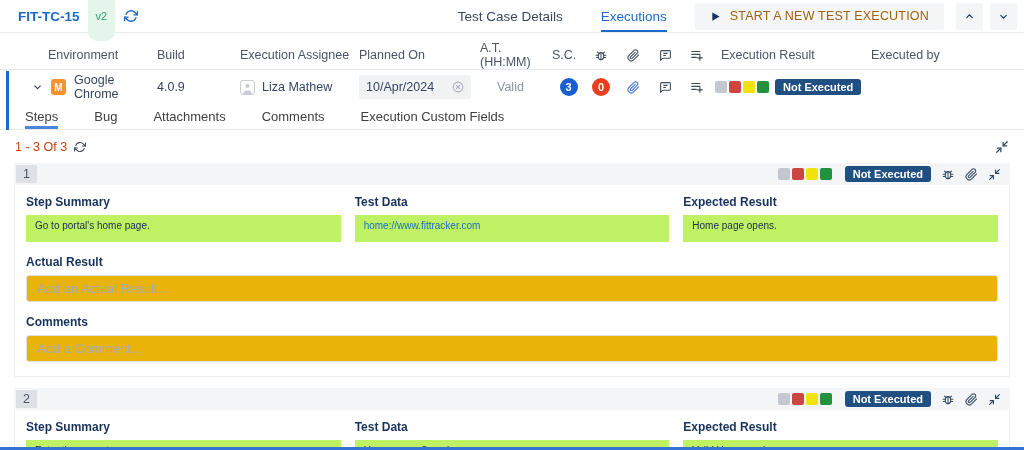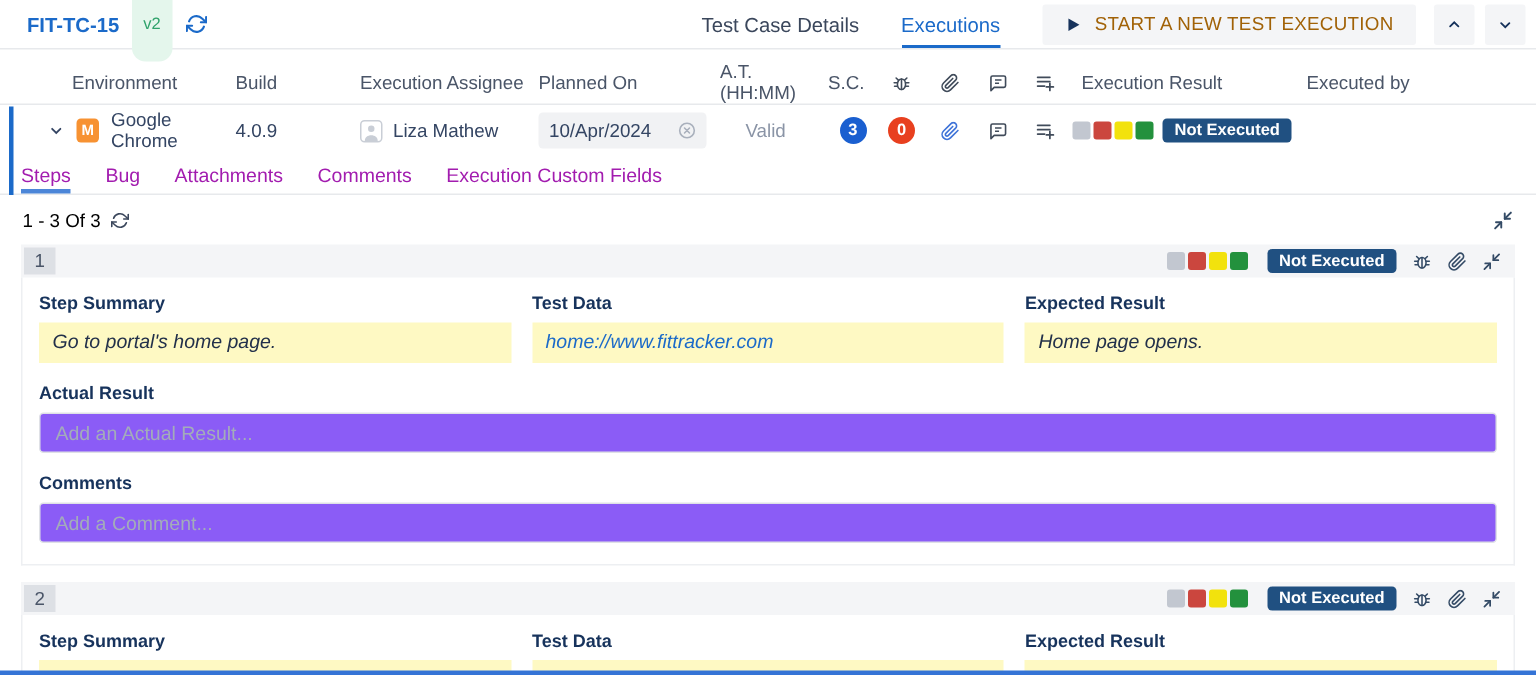--- a/index.html
+++ b/index.html
@@ -4,21 +4,21 @@
 <style>
   * { box-sizing: border-box; }
   body { margin:0; font-family:"Liberation Sans", sans-serif; background:#fff; }
   .page { position:relative; width:1024px; height:450px; background:#fff; overflow:hidden; }
 
   
   .topbar { height:33px; display:flex; align-items:stretch; border-bottom:1px solid #E7E9EC; padding-left:18px; }
   .tc-id { color:#1B6AC9; font-weight:700; font-size:13.5px; align-self:center; }
   .ver { background:#E4F6EC; color:#2FA26B; font-size:11px; padding:19px 8px; border-radius:9px; margin-left:8px; align-self:center; }
   .tb-refresh { color:#1B6AC9; margin-left:9px; align-self:center; display:flex; }
-  .top-tabs { margin-left:auto; display:flex; }
+  .top-tabs { margin-left:auto; display:flex;gap:10px; }
   .top-tab { margin-right:28px; font-size:13.5px; color:#3B475C; display:flex; align-items:center; cursor:default; }
   .top-tab.active { color:#1B6AC9; box-shadow: inset 0 -2px 0 #1B6AC9; }
   .start-btn { align-self:center; display:flex; align-items:center; gap:9px; background:#F4F5F7; color:#a16207; font-size:12.5px; padding:0 15px; height:27px; border:none; border-radius:2px; margin-right:12px; letter-spacing:.2px; }
   .mini-btn { width:27px; height:27px; background:#F4F5F7; border:none; border-radius:2px; margin-right:7px; display:flex; align-items:center; justify-content:center; color:#17335C; align-self:center; padding:0; }
 
   
   .exec-grid { display:grid; grid-template-columns:48px 109px 83px 119px 121px 72px 33px 32px 32px 32px 32px 150px 1fr; align-items:center; }
   .thead { height:37px; padding-top:8px; border-bottom:1px solid #E7E9EC; color:#4A5568; font-size:12.5px; }
   .thead .icol, .trow .icol { display:flex; justify-content:center; }
   .thead .c-exec-res { padding-left:8px; }
@@ -36,47 +36,47 @@
   .cnt-blue { background:#1A5FD0; }
   .cnt-red { background:#E8401F; }
   .cell-result { display:flex; align-items:center; gap:3px; padding-left:2px; }
 
   .sq-group { display:flex; gap:2px; }
   .sq { width:12px; height:12px; border-radius:2px; }
   .sq-sm { width:12px; height:12px; }
   .status-badge { color:#fff; font-size:11px; font-weight:700; padding:2px 8px; border-radius:3px; margin-left:3px; white-space:nowrap; }
 
   
-  .subtabs { height:26px; border-bottom:1px solid #E7E9EC; display:flex; padding-left:14px; gap:23px; font-size:13px; color:#a21caf; }
+  .subtabs { height:26px; border-bottom:1px solid #E7E9EC; display:flex; padding-left:25px; gap:36px; font-size:13px; color:#404040; }
   .subtab { display:flex; align-items:center; }
   .subtab.active { box-shadow: inset 0 -3px 0 #4C86D8; }
 
   
   .steps-toolbar { height:33px; display:flex; align-items:center; padding:0 15px; }
-  .pag { font-size:12.5px; color:#000000; display:flex; align-items:center; gap:7px; }
+  .pag { font-size:12.5px; color:#c2410c; display:flex; align-items:center; gap:7px; }
   .toolbar-right { margin-left:auto; display:flex; align-items:center; gap:13px; }
   .sv { display:flex; align-items:stretch; border:1px solid #3367A8; border-radius:3px; overflow:hidden; height:24px; }
   .sv-label { background:#205081; color:#fff; font-size:12.5px; display:flex; align-items:center; padding:0 10px; }
   .sv-seg { width:27px; display:flex; align-items:center; justify-content:center; background:#fff; }
   .sv-seg.sep { border-left:1px solid #7FA6D2; }
   .tool-ic { color:#344B66; display:flex; }
 
   
   .cards { padding:0 14px; }
   .step-card { margin-bottom:11px; }
   .step-head { height:22px; background:#F4F5F7; display:flex; align-items:center; padding-right:9px; }
   .step-num { min-width:21px; height:18px; background:#DDE0E5; color:#4A5568; font-size:12.5px; display:flex; align-items:center; justify-content:center; margin-left:2px; padding:0 4px; }
   .step-head-right { margin-left:auto; display:flex; align-items:center; gap:10px; color:#344B66; }
   .step-body { border:1px solid #EDEFF2; border-top:none; padding:10px 11px 14px 11px; }
   .fields { display:grid; grid-template-columns:1fr 1fr 1fr; column-gap:14px; }
   .flabel { font-size:12px; font-weight:700; color:#17335C; margin-bottom:6px; }
-  .fvalue { background:#fef9c3; font-size:13px; color:#22304A; padding:5px 9px; min-height:27px;font-style:italic; }
+  .fvalue { background:#bef264; font-size:10px; color:#22304A; padding:5px 9px; min-height:27px; }
   .fvalue.link { color:#1B6AC9; }
   .input-row { margin-top:13px; }
-  input.text-input { width:100%; height:27px; border:1px solid #DFE1E6; border-radius:3px; padding:0 10px; font-size:13px; color:#22304A; font-family:inherit; background:#8b5cf6; outline:none; }
+  input.text-input { width:100%; height:27px; border:1px solid #DFE1E6; border-radius:3px; padding:0 10px; font-size:13px; color:#22304A; font-family:inherit; background:#eab308; outline:none; }
   input.text-input::placeholder { color:#A3ACBA; }
 
   .bottom-line { position:absolute; left:0; right:0; bottom:0; height:3px; background:#3574D6; }
   svg { display:block; }
 </style>
 </head>
 <body>
 
 <div class="page">
 

